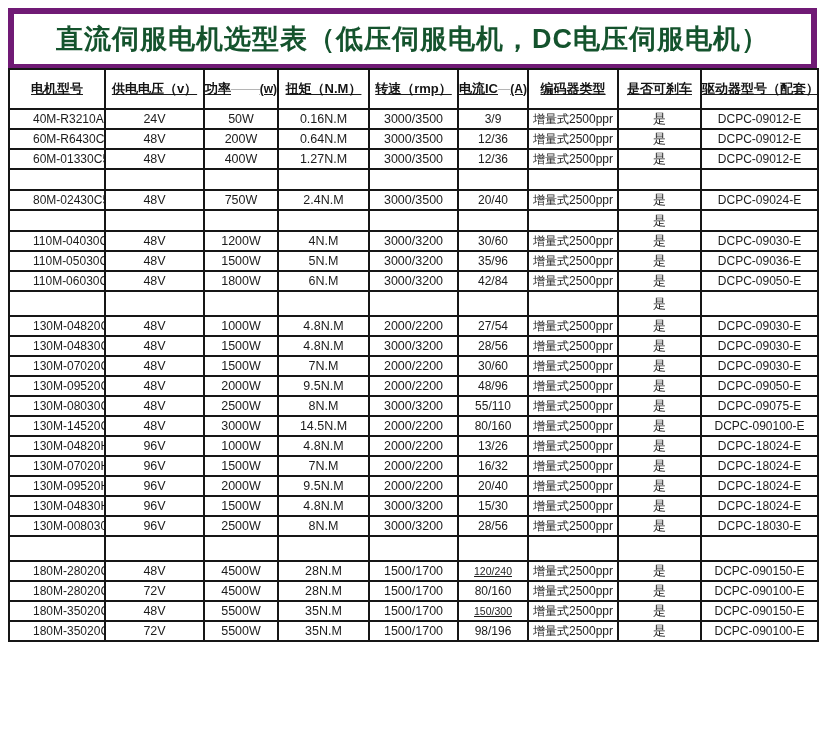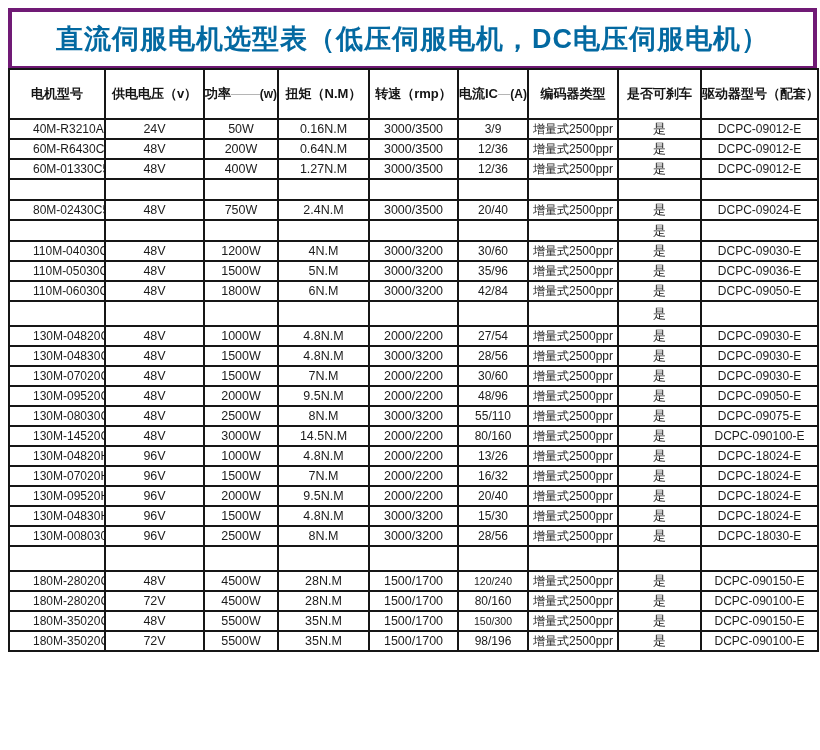--- a/index.html
+++ b/index.html
@@ -6,54 +6,54 @@
     margin: 0; padding: 0;
     width: 820px; height: 750px;
     overflow: hidden;
     background: #ffffff;
     font-family: "Liberation Sans", "DejaVu Sans", sans-serif;
     color: #1b1b1b;
   }
   .sheet { position: absolute; left: 8px; top: 8px; width: 809px; }
   .title-box {
     box-sizing: border-box;
-    border: 4px solid #701a75;
+    border: 6px solid #701a75;
     height: 62px;
     display: flex; align-items: center; justify-content: center;
     font-size: 27px; font-weight: bold; letter-spacing: 1px;
-    color: #0369a1;
+    color: #14532d;
   }
   table.motor-table {
     border-collapse: collapse;
     table-layout: fixed;
     width: 809px;
     margin-top: -2px;
   }
   .motor-table th, .motor-table td {
     box-sizing: border-box;
     border: 2px solid #161616;
     padding: 0;
     text-align: center;
     vertical-align: middle;
     overflow: hidden;
     white-space: nowrap;
     font-size: 12.5px;
     color: #1b1b1b;
   }
-  .motor-table thead tr { height: 50px; }
+  .motor-table thead tr { height: 40px; text-decoration: underline; }
   .motor-table th { font-weight: bold; font-size: 13px; color: #141414; }
   .two-line { display: flex; flex-direction: row; align-items: center; line-height: 1.25; }
   .hdr-divider { display: block; width: 72%; border-top: 1px solid #b5b5b5; margin: 1px 0; }
   .two-line .sub { font-size: 12px; font-weight: bold; }
   tr.data { height: 19px; }
   tr.spacer { height: 21px; }
   tr.spacer-tall { height: 25px; }
   td.c0 { text-align: left; padding-left: 23px; font-size: 12px; margin-left: 28px; }
   td.c5 { font-size: 12px; }
-  td.c5.small { font-size: 10.5px; }
+  td.c5.small { font-size: 10.5px; text-decoration: underline; }
   td.c6 { font-size: 12px; letter-spacing: 0; }
   td.c7 { font-size: 13px; }
   td.c8 { font-size: 12px; margin-left: 8px; }
 </style>
 </head>
 <body>
 
 <div class="sheet">
   <div class="title-box">直流伺服电机选型表（低压伺服电机，DC电压伺服电机）</div>
   <table class="motor-table">

